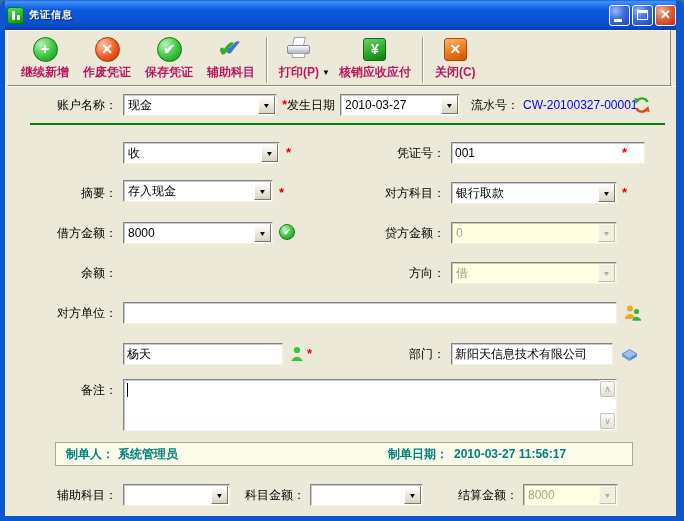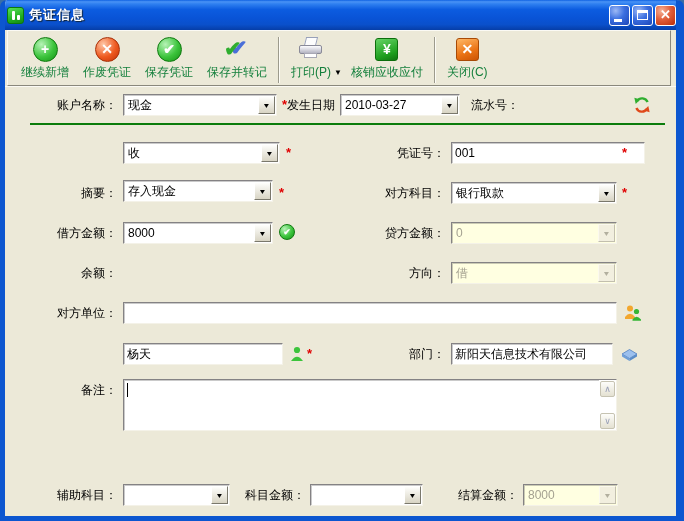--- a/index.html
+++ b/index.html
@@ -13,37 +13,37 @@
   .titlebar {
     position:relative; height:30px; margin:-0px -8px 0 -5px; padding:0 8px 0 7px;
     background:linear-gradient(180deg,#0f62e2 0%,#4a93f5 6%,#2f80f0 13%,#0c5ce0 32%,#0953d6 62%,#0a50cb 82%,#063ea8 100%);
     display:flex; align-items:center; border-radius:7px 7px 0 0;
   }
   .app-icon { width:17px; height:17px; border-radius:3px; margin-right:5px; position:relative;
     background:linear-gradient(160deg,#58e058 0%,#23b023 60%,#148a14 100%); border:1px solid #0c7a0c; }
   .app-icon .bar1,.app-icon .bar2 { position:absolute; background:#fff; width:3px; border-radius:1px;}
   .app-icon .bar1 { height:9px; left:4px; top:3px; }
   .app-icon .bar2 { height:5px; left:9px; top:7px; }
-  .title-text { color:#fff; font-weight:bold; font-size:13px; text-shadow:1px 1px 1px #123; letter-spacing:1px;text-align:center;}
+  .title-text { color:#fff; font-weight:bold; font-size:10px; text-shadow:1px 1px 1px #123; letter-spacing:1px;text-align:center;}
   .win-controls { margin-left:auto; display:flex; gap:2px; }
   .win-btn { width:21px; height:21px; border:1px solid #fff; border-radius:3px; position:relative; cursor:default;}
   .win-btn.minb,.win-btn.maxb { background:radial-gradient(circle at 30% 25%,#9db9f5 0%,#3b6fe0 45%,#1c46b8 100%); }
   .win-btn.closeb { background:radial-gradient(circle at 30% 25%,#f6b298 0%,#e1603d 45%,#bb2c07 100%); }
   .minb i { position:absolute; left:4px; bottom:3px; width:8px; height:3px; background:#fff; }
   .maxb i { position:absolute; left:4px; top:4px; width:11px; height:10px; border:1px solid #fff; border-top:3px solid #fff; }
   .closeb span { position:absolute; width:100%; text-align:center; top:1px; color:#fff; font-weight:bold; font-size:13px; }
   
   .toolbar {
     height:56px; margin:0 5px 0 2px; background:#ece9d8;
     border:1px solid; border-color:#fbfaf4 #8a887c #8a887c #fbfaf4;
     display:flex; align-items:flex-start; padding:3px 2px 0 6px;
   }
   .tbtn { display:flex; flex-direction:column; align-items:center; padding:1px 7px; cursor:default; }
   .ticon { height:28px; display:flex; align-items:center; justify-content:center; }
-  .tlabel { font-size:12px; color:#15803d; line-height:18px; white-space:nowrap; }
+  .tlabel { font-size:12px; color:#be185d; line-height:18px; white-space:nowrap;font-weight:bold; }
   .circle { width:25px; height:25px; border-radius:50%; display:flex; align-items:center; justify-content:center; }
   .circle.green { background:radial-gradient(circle at 32% 28%,#b6f3b6 0%,#3cc43c 55%,#149014 100%); border:1px solid #0f7a0f;}
   .circle.red { background:radial-gradient(circle at 32% 28%,#ffc8a8 0%,#ee5a20 55%,#c03008 100%); border:1px solid #a83008;}
   .circle span { color:#fff; font-weight:bold; font-size:14px; line-height:1; }
   .dblcheck { position:relative; width:30px; height:26px; }
   .dblcheck .back { position:absolute; left:8px; top:0px; color:#4a6fd8; font-size:21px; font-weight:bold; }
   .dblcheck .front { position:absolute; left:2px; top:1px; color:#2fae2f; font-size:21px; font-weight:bold; }
   .printer { position:relative; width:28px; height:24px; }
   .printer .paper { position:absolute; top:0; left:8px; width:12px; height:9px; background:#fdfdfd; border:1px solid #98a0b8; transform:skewX(-14deg); }
   .printer .pbody { position:absolute; top:8px; left:2px; width:23px; height:9px; background:linear-gradient(#fdfdff,#b4b4c2); border:1px solid #8a8a98; border-radius:2px; }
@@ -138,21 +138,21 @@
         </div>
       <div class="tlabel">保存凭证</div>
     </div>
     <div class="tbtn">
       <div class="ticon">
           <div class="dblcheck">
             <span class="back">✔</span>
             <span class="front">✔</span>
           </div>
         </div>
-      <div class="tlabel">保存并转记</div>
+      <div class="tlabel">辅助科目</div>
     </div>
     <div class="tsep"></div>
     <div class="tbtn">
       <div class="ticon">
           <div class="printer">
             <div class="paper"></div>
             <div class="pbody"></div>
             <div class="pout"></div>
           </div>
         </div>
@@ -189,20 +189,21 @@
     </div>
     <div class="ast" style="left:277px;top:7px">*</div>
     <div class="lbl" style="left:278px;top:7px;width:64px">发生日期：</div>
     <div class="combo" style="left:335px;top:7px;width:120px">
       <span class="ctext">2010-03-27</span>
       <div class="cbtn">
           <span>▼</span>
         </div>
     </div>
     <div class="lbl" style="left:452px;top:7px;width:62px">流水号：</div>
+    <div class="serial" style="left:518px;top:7px">CW-20100327-00001</div>
     <div class="inline-icon" style="left:628px;top:9px">
       <svg width="18" height="18" viewBox="0 0 16 16">
         <path d="M13 5.4 A5.4 5.4 0 0 0 3.6 4.4" fill="none" stroke="#2fae2f" stroke-width="2.1"></path>
         <polygon points="1.2,1.6 6.4,3.2 2.4,7.2" fill="#2fae2f"></polygon>
         <path d="M3 10.6 A5.4 5.4 0 0 0 12.4 11.6" fill="none" stroke="#e0491a" stroke-width="2.1"></path>
         <polygon points="14.8,14.4 9.6,12.8 13.6,8.8" fill="#e0491a"></polygon>
       </svg>
     </div>
 
     <div class="greenline" style="left:25px;top:36px;width:635px"></div>
@@ -295,20 +296,26 @@
 
     <div class="lbl" style="left:0;top:292px;width:112px">备注：</div>
     <div class="memo" style="left:118px;top:292px;width:494px">
       <div class="caret"></div>
       <div class="sbar">
         <div class="sbtn up"><span>∧</span></div>
         <div class="sbtn down"><span>∨</span></div>
       </div>
     </div>
 
+    <div class="infobar" style="left:50px;top:355px;width:578px">
+      <span class="ilbl" style="left:10px">制单人：</span>
+      <span class="ival" style="left:62px">系统管理员</span>
+      <span class="ilbl" style="left:332px">制单日期：</span>
+      <span class="ival" style="left:398px">2010-03-27 11:56:17</span>
+    </div>
 
     <div class="lbl" style="left:0;top:397px;width:112px">辅助科目：</div>
     <div class="combo" style="left:118px;top:397px;width:107px">
       <span class="ctext"></span>
       <div class="cbtn">
           <span>▼</span>
         </div>
     </div>
     <div class="lbl" style="left:228px;top:397px;width:72px">科目金额：</div>
     <div class="combo" style="left:305px;top:397px;width:113px">

